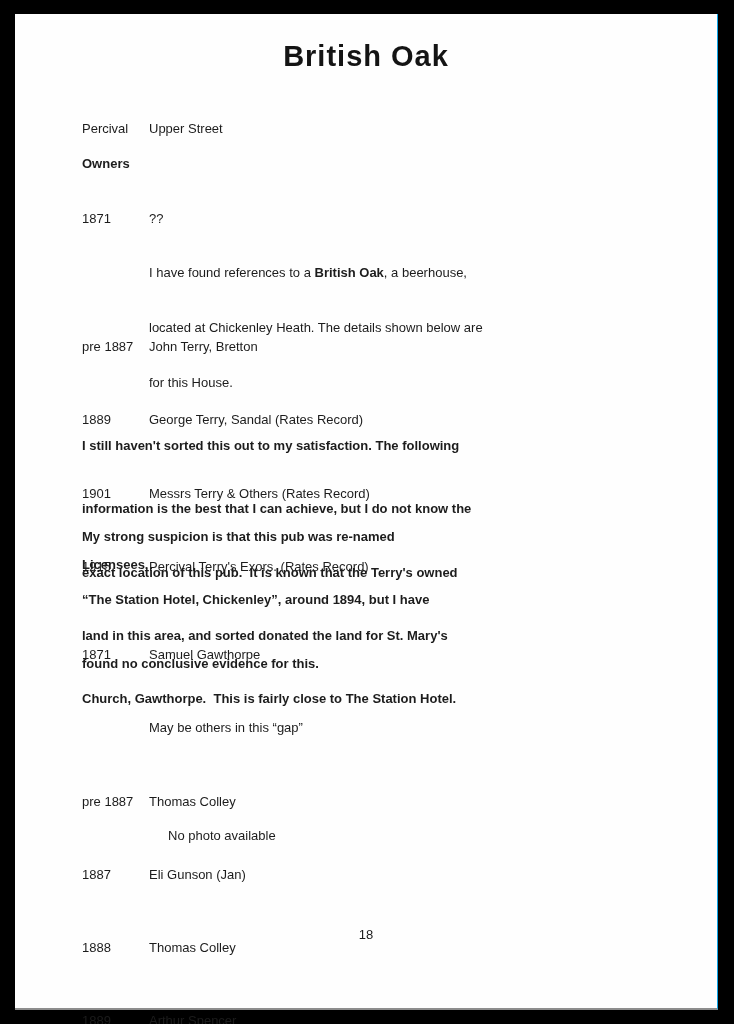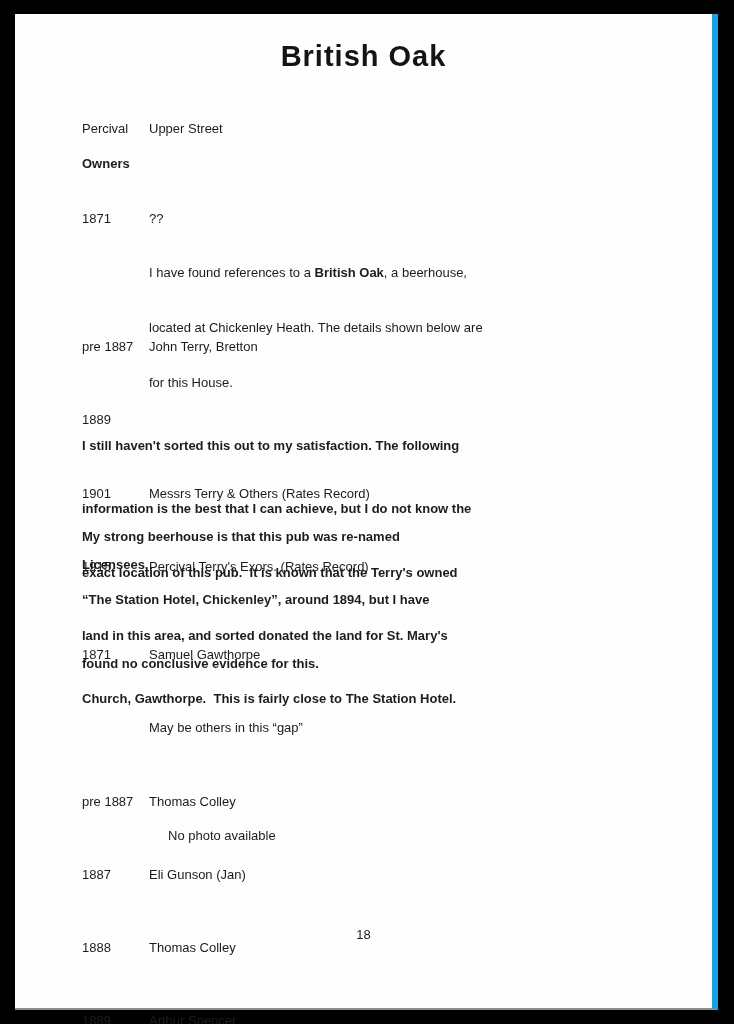--- a/index.html
+++ b/index.html
@@ -14,21 +14,21 @@
     overflow: hidden;
     font-family: "Liberation Sans", sans-serif;
   }
   .page {
     position: absolute;
     left: 15px;
     top: 14px;
     width: 703px;
     height: 996px;
     background: #fefefe;
-    border-right: 6px solid #0ea5e9;
+    border-right: 1px solid #0ea5e9;
     border-bottom: 2px solid #8d8d8d;
     color: #1c1c1c;
     box-sizing: border-box;
   }
   .title {
     position: absolute;
     top: 26px;
     left: 0;
     width: 100%;
     text-align: center;
@@ -106,20 +106,21 @@
   <div class="block" id="owners-rest">
     
   
       <div class="row">
         <span class="year">pre 1887</span>
         <span>John Terry, Bretton</span>
       </div>
     
       <div class="row">
         <span class="year">1889</span>
+        <span>George Terry, Sandal (Rates Record)</span>
       </div>
     
       <div class="row">
         <span class="year">1901</span>
         <span>Messrs Terry &amp; Others (Rates Record)</span>
       </div>
     
       <div class="row">
         <span class="year">1915</span>
         <span>Percival Terry's Exors. (Rates Record)</span>
@@ -136,21 +137,21 @@
       <div>exact location of this pub.  It is known that the Terry's owned</div>
     
       <div>land in this area, and sorted donated the land for St. Mary's</div>
     
       <div>Church, Gawthorpe.  This is fairly close to The Station Hotel.</div>
     </div>
 
   <div class="block bold-note" id="note-para-2">
     
   
-      <div>My strong beerhouse is that this pub was re-named</div>
+      <div>My strong suspicion is that this pub was re-named</div>
     
       <div>“The Station Hotel, Chickenley”, around 1894, but I have</div>
     
       <div>found no conclusive evidence for this.</div>
     </div>
 
   <div class="block heading" id="licensees-heading">Licensees.</div>
 
   <div class="block" id="licensees-rows">
     

